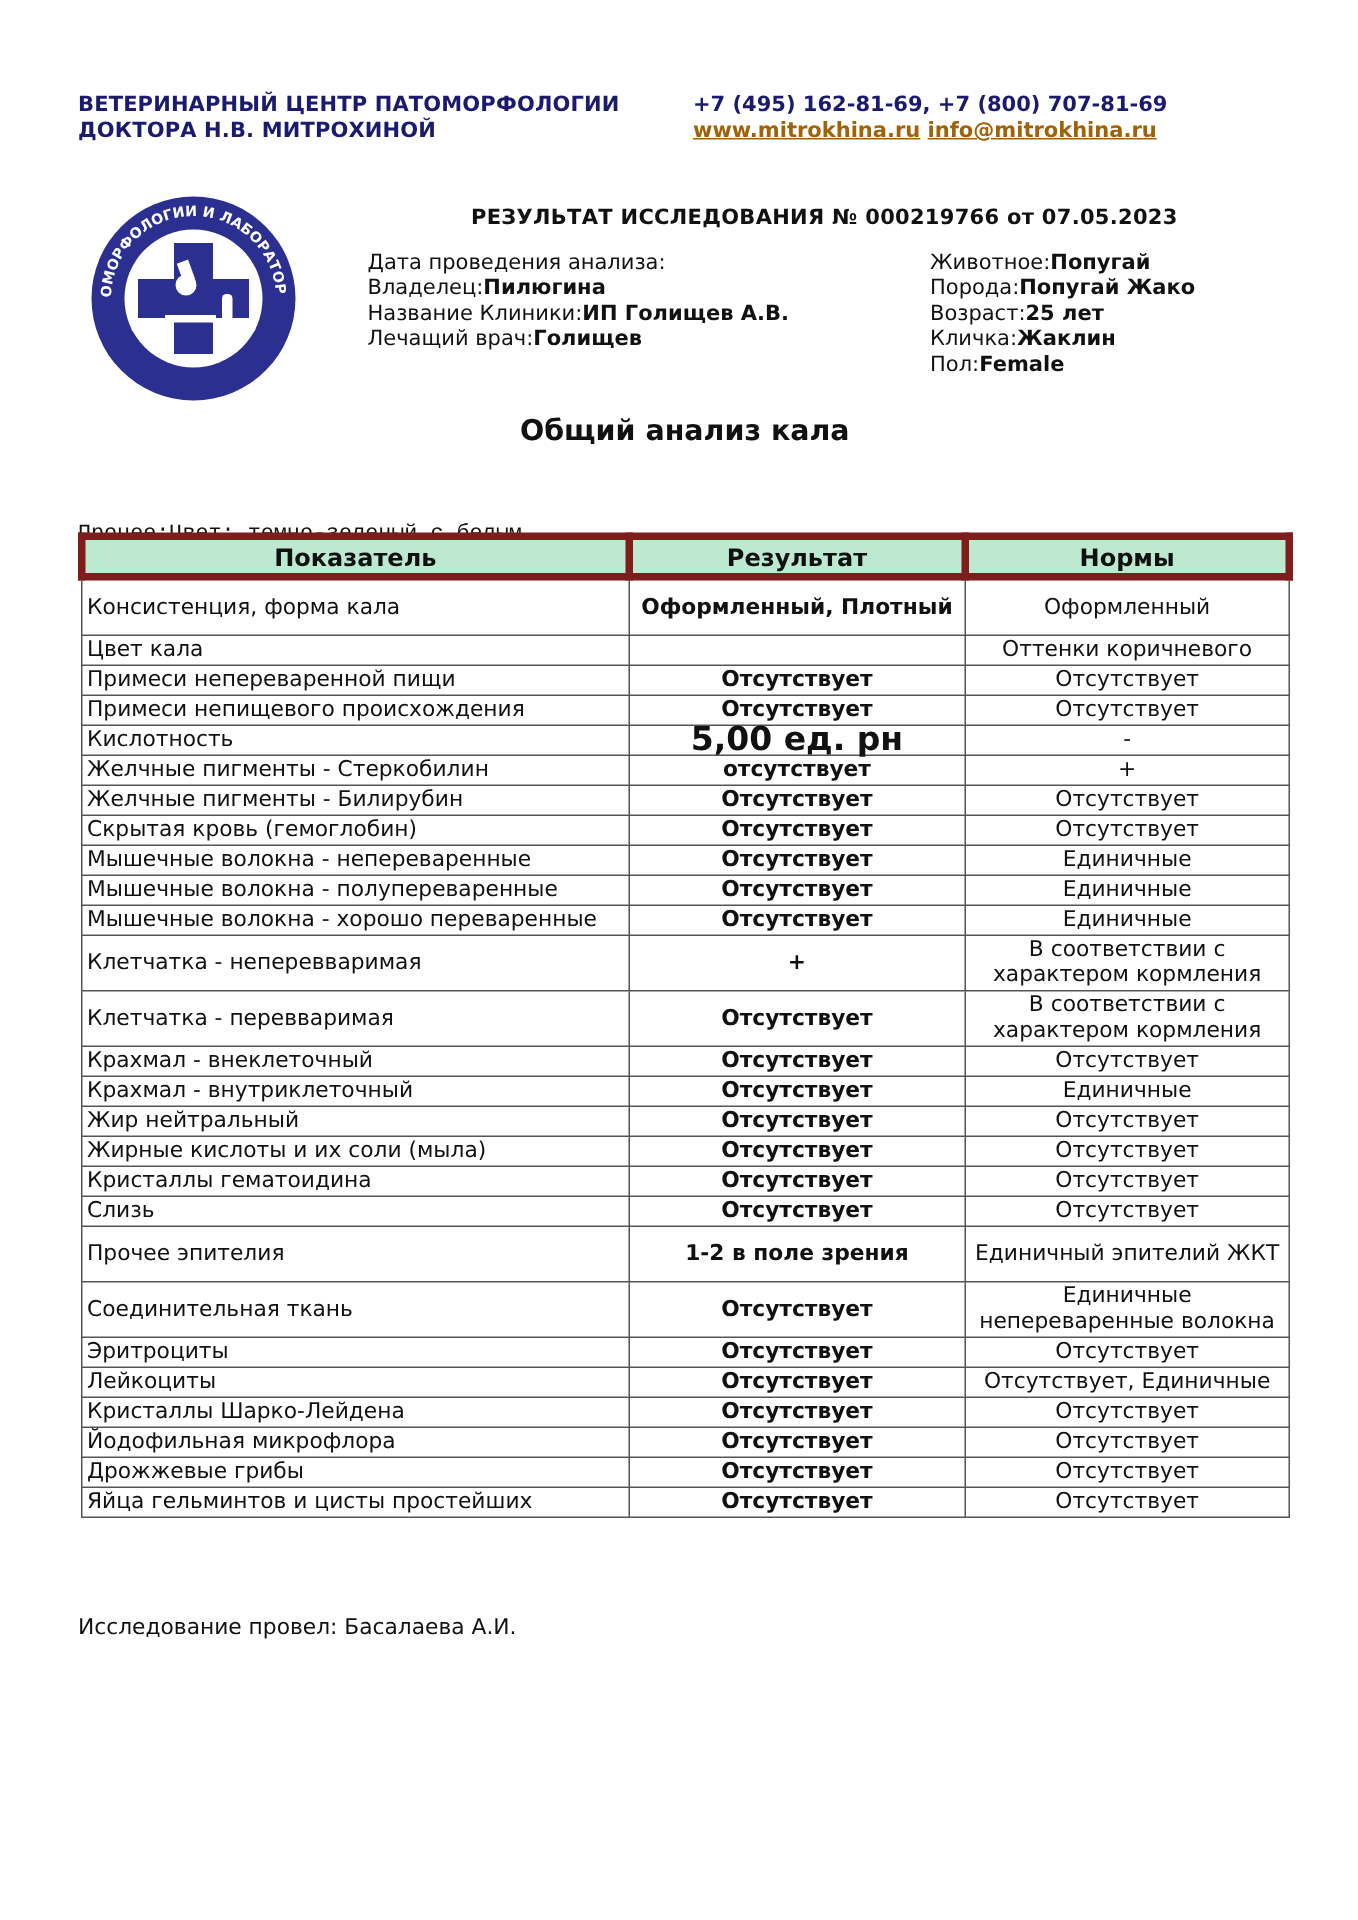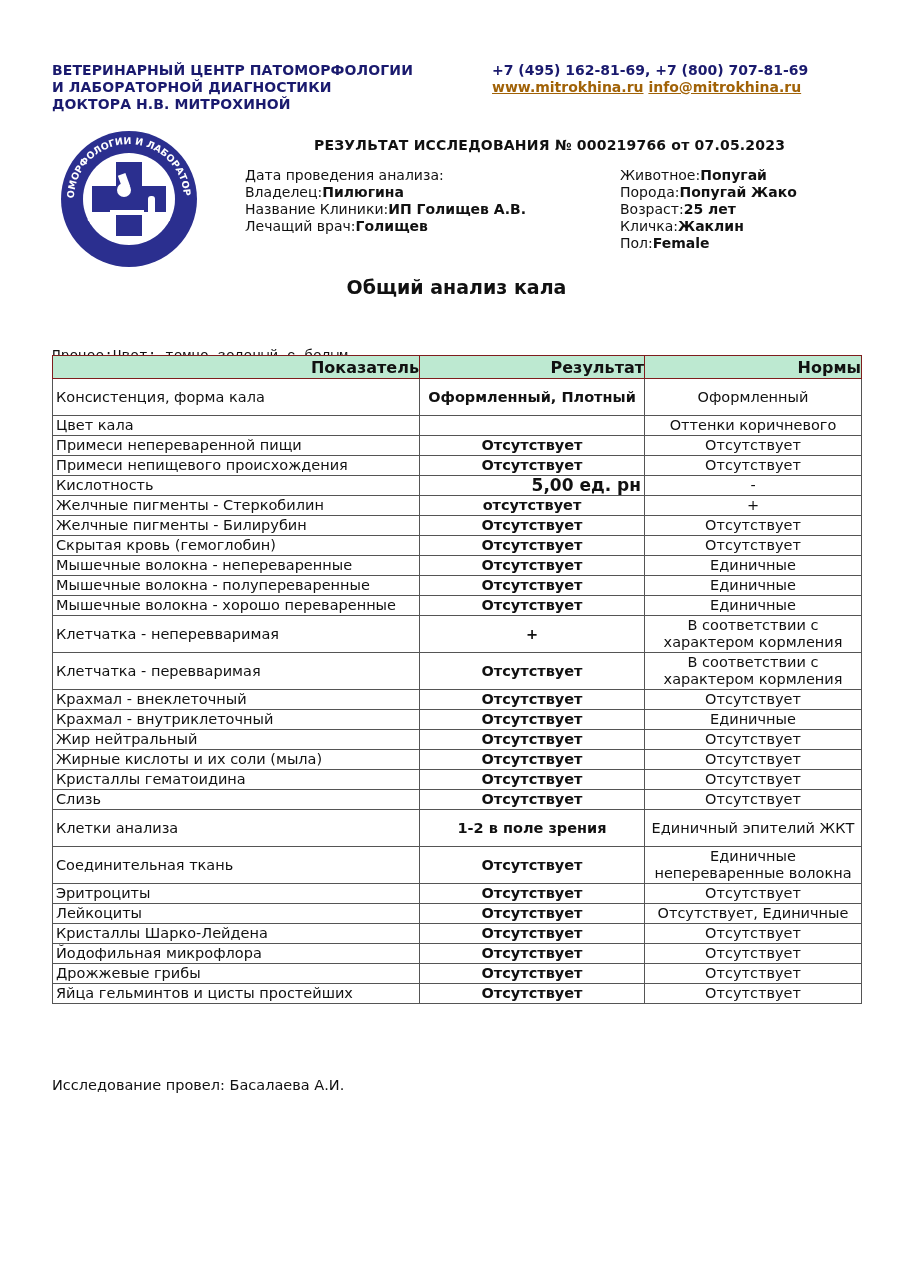--- a/index.html
+++ b/index.html
@@ -1,42 +1,41 @@
 <!DOCTYPE html>
 <html><head>
 <meta charset="utf-8">
 <style>
   html, body { margin: 0; padding: 0; background: #ffffff; }
   body { width: 905px; height: 1280px; position: relative; font-family: "DejaVu Sans", sans-serif; color: #111; overflow: hidden; }
   .org { position: absolute; left: 52px; top: 62px; font-weight: bold; font-size: 14px; line-height: 17px; color: #1a1a6e; letter-spacing: 0.1px; }
-  .contacts { position: absolute; left: 492px; top: 62px; font-weight: bold; font-size: 14px; line-height: 17px; color: #1a1a6e; }
+  .contacts { position: absolute; left: 462px; top: 62px; font-weight: bold; font-size: 14px; line-height: 17px; color: #1a1a6e; }
   .contacts a { color: #a16207; text-decoration: underline; }
   .result-title { position: absolute; left: 314px; top: 137px; font-weight: bold; font-size: 14px; color: #111; letter-spacing: 0.2px; }
   .logo { position: absolute; left: 58px; top: 128px; width: 142px; height: 142px; }
   .info-left { position: absolute; left: 245px; top: 167px; font-size: 14px; line-height: 17px; }
   .info-right { position: absolute; left: 620px; top: 167px; font-size: 14px; line-height: 17px; }
   .info-left b, .info-right b { font-weight: bold; }
   .doc-title { position: absolute; left: 0; width: 913px; text-align: center; top: 276px; font-weight: bold; font-size: 19px; }
   .notes { position: absolute; left: 52px; top: 336px; font-size: 14.5px; line-height: 17px; font-family: Liberation Mono, monospace; margin-top: 12px; }
   table { position: absolute; left: 52px; top: 355px; width: 810px; border-collapse: collapse; font-size: 14.5px; font-family: "DejaVu Sans", sans-serif; }
-  th { background: #bde9d1; font-weight: bold; font-size: 16px; height: 22px; padding: 0; border: 1px solid #7f1d1d; text-align: right; }
+  th { background: #bde9d1; font-weight: bold; font-size: 16px; height: 22px; padding: 0; border: 5px solid #7f1d1d; text-align: center; }
   td { border: 1px solid #555; padding: 0 3px; height: 19px; line-height: 17px; }
   td.name { text-align: left; width: 360px; }
   td.res { text-align: center; font-weight: bold; width: 218px; }
   td.norm { text-align: center; width: 210px; }
-  td.big { font-size: 17px; text-align: right; }
+  td.big { font-size: 22px; }
   tr.tall td { height: 36px; }
   .footer { position: absolute; left: 52px; top: 1077px; font-size: 14.5px; text-align: right; }
 </style>
 </head>
 <body>
 
 <div class="org">
   <div>ВЕТЕРИНАРНЫЙ ЦЕНТР ПАТОМОРФОЛОГИИ</div>
-  <div>И ЛАБОРАТОРНОЙ ДИАГНОСТИКИ</div>
   <div>ДОКТОРА Н.В. МИТРОХИНОЙ</div>
 </div>
 
 <div class="contacts">
   <div>+7 (495) 162-81-69, +7 (800) 707-81-69</div>
   <div><a>www.mitrokhina.ru</a> <a>info@mitrokhina.ru</a></div>
 </div>
 
 <div class="result-title">РЕЗУЛЬТАТ ИССЛЕДОВАНИЯ № 000219766 от 07.05.2023</div>
 
@@ -179,21 +178,21 @@
         <td class="name">Кристаллы гематоидина</td>
         <td class="res">Отсутствует</td>
         <td class="norm">Отсутствует</td>
       </tr>
       <tr>
         <td class="name">Слизь</td>
         <td class="res">Отсутствует</td>
         <td class="norm">Отсутствует</td>
       </tr>
       <tr class="tall">
-        <td class="name">Клетки анализа</td>
+        <td class="name">Прочее эпителия</td>
         <td class="res">1-2 в поле зрения</td>
         <td class="norm">Единичный эпителий ЖКТ</td>
       </tr>
       <tr class="tall">
         <td class="name">Соединительная ткань</td>
         <td class="res">Отсутствует</td>
         <td class="norm">Единичные непереваренные волокна</td>
       </tr>
       <tr>
         <td class="name">Эритроциты</td>

